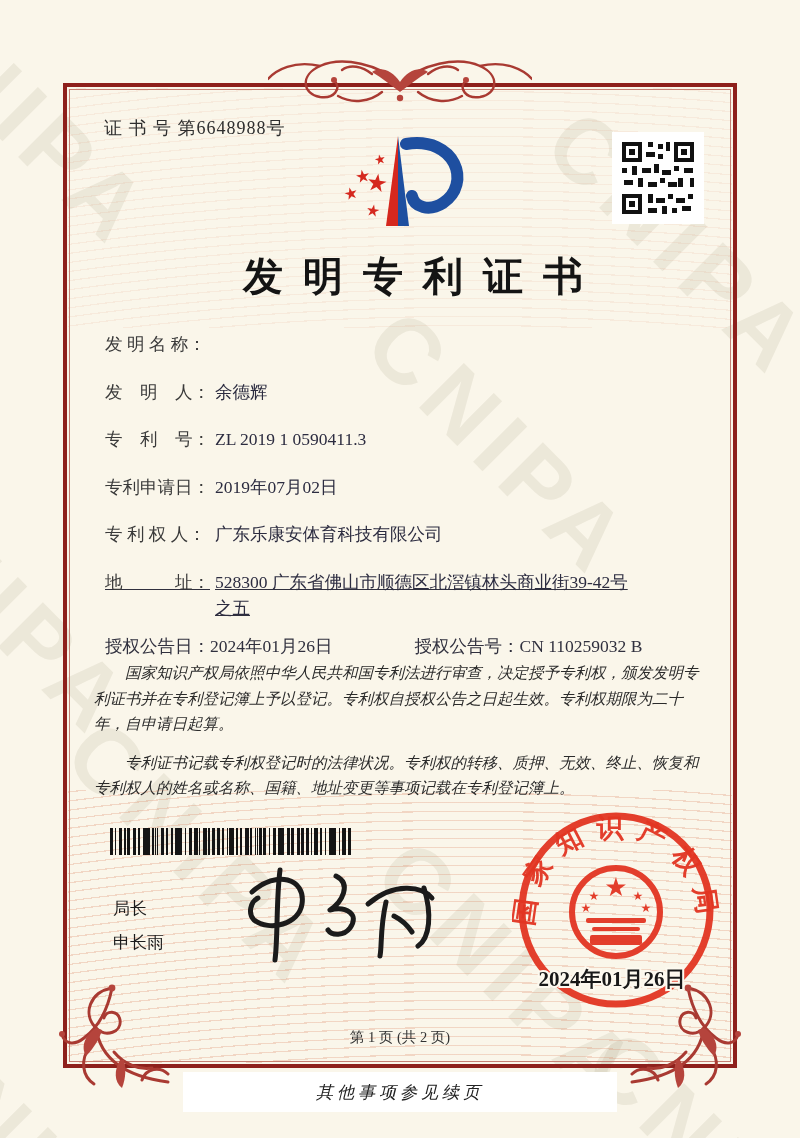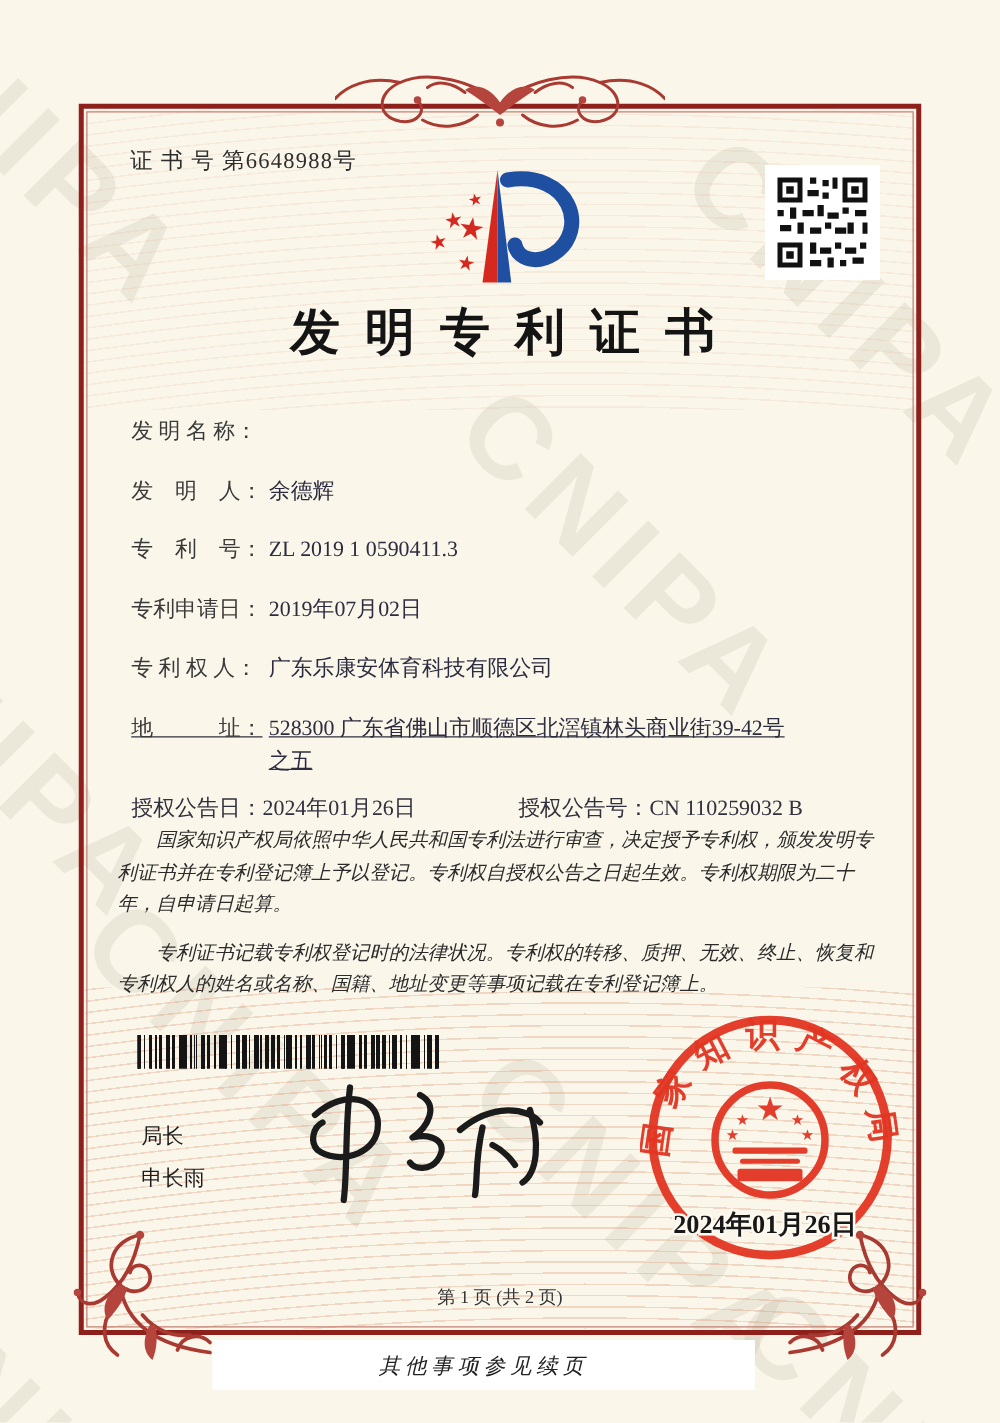--- a/index.html
+++ b/index.html
@@ -44,21 +44,21 @@
   .orn{position:absolute;pointer-events:none;}
   .cert-no{
     position:absolute;left:104px;top:116px;
     font-size:18px;color:#2e2e2e;letter-spacing:1px;
   }
   .logo{position:absolute;left:330px;top:126px;width:142px;height:112px;}
   .qr{position:absolute;left:612px;top:132px;width:92px;height:92px;}
   .title{
     position:absolute;left:67px;top:236px;width:666px;
     text-align:center;font-size:40px;font-weight:bold;color:#141414;
-    letter-spacing:20px;text-indent:20px;margin:2px;
+    letter-spacing:20px;text-indent:20px;margin:13px;
   }
   .fields{position:absolute;left:105px;top:331px;width:585px;font-size:17.5px;color:#30303e;}
   .frow{display:flex;align-items:flex-start;line-height:26px;margin-bottom:21.5px;}
   .frow .lbl{flex:0 0 auto;min-width:106px;color:#3a3a3a;white-space:pre;}
   .frow .val{margin-left:4px;color:#2c2c40;}
   .frow.addr{margin-bottom:12px;text-decoration:underline;}
   .grant{display:flex;line-height:26px;}
   .grant .pair2{margin-left:82px;}
   .paras{position:absolute;left:94px;top:660px;width:618px;
     font-size:15.5px;line-height:25.5px;color:#2b2b2b;font-style:italic;}
@@ -74,21 +74,21 @@
     font-family:"Liberation Sans","DejaVu Sans",sans-serif;
     font-size:17px;color:#1c1c1c;line-height:34px;
   }
   .signature{position:absolute;left:218px;top:862px;width:220px;height:105px;}
   .seal{position:absolute;left:512px;top:806px;width:208px;height:208px;}
   .page-no{
     position:absolute;left:67px;top:1028px;width:666px;text-align:center;
     font-size:14.5px;color:#333;
   }
   .note-box{
-    position:absolute;left:170px;top:1072px;width:434px;height:40px;
+    position:absolute;left:183px;top:1072px;width:434px;height:40px;
     background:#ffffff;display:flex;align-items:center;justify-content:center;
     font-size:17px;font-style:italic;color:#222;letter-spacing:4px;
   }
 </style>
 </head>
 <body>
 
 <div class="page">
 
   <span class="wm" style="left:-60px;top:-40px;">CNIPA</span>

